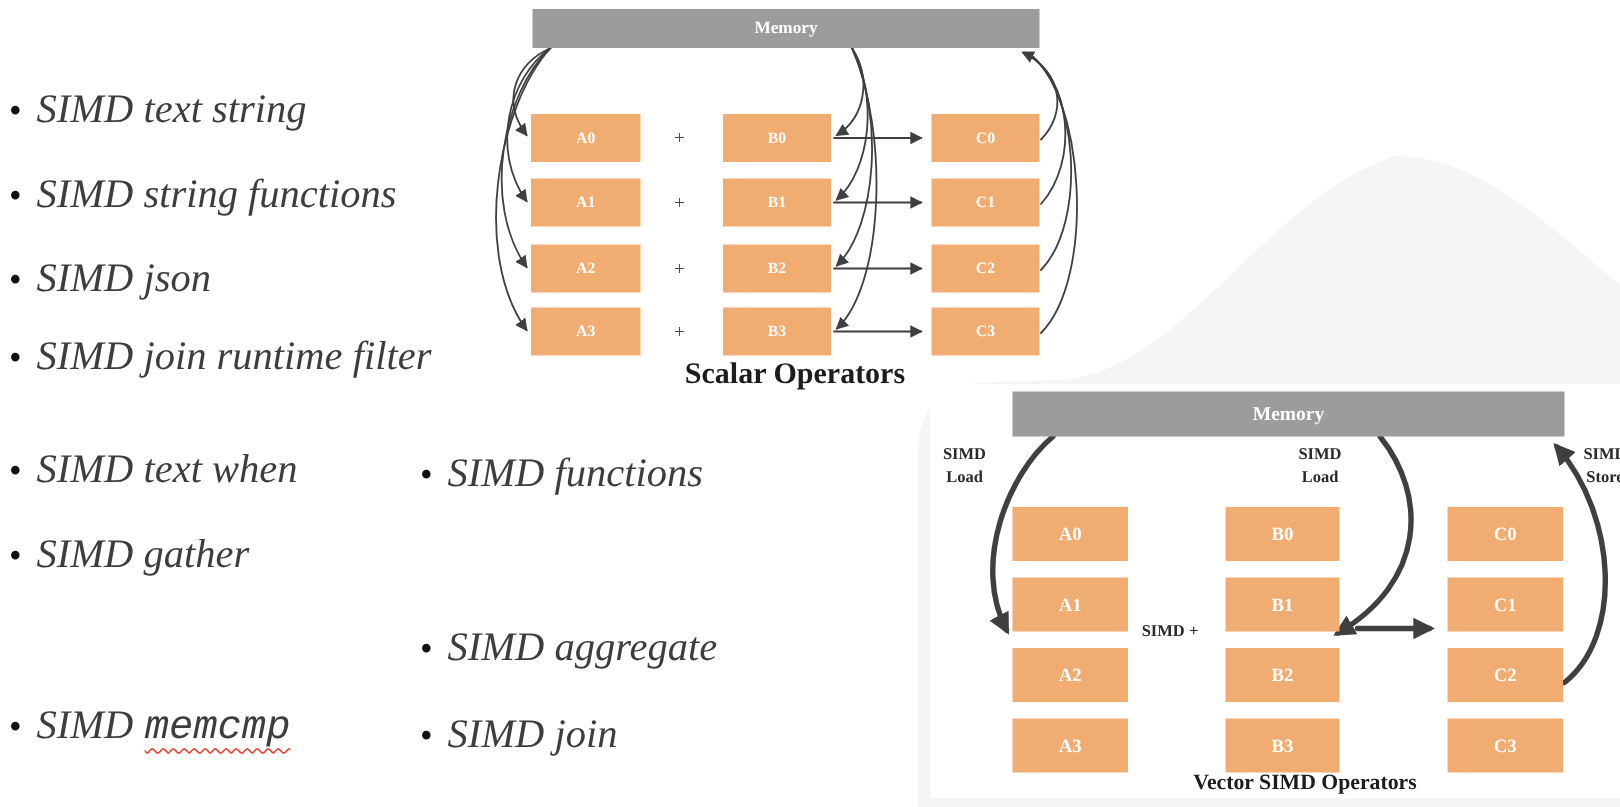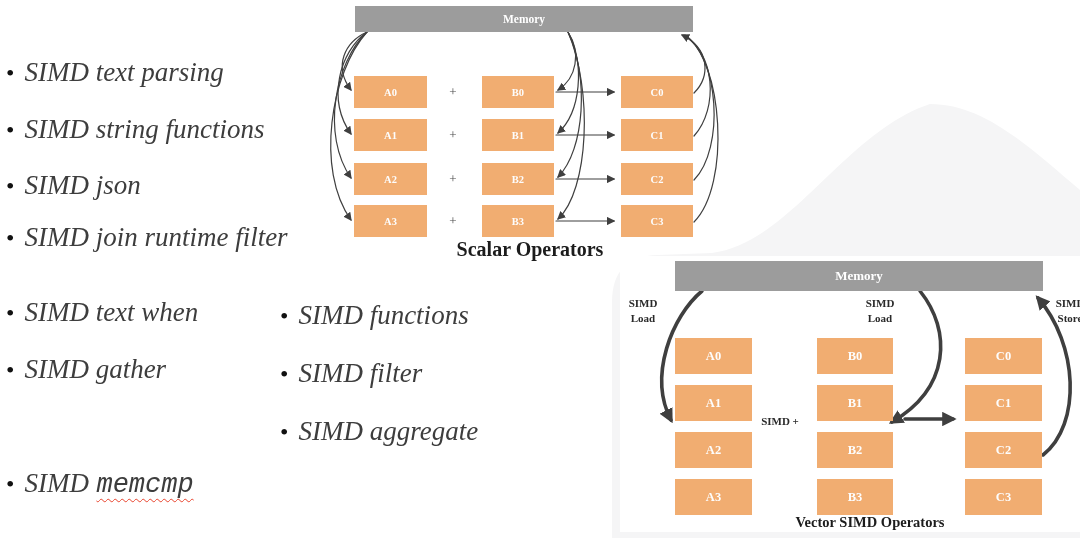--- a/index.html
+++ b/index.html
@@ -81,31 +81,31 @@
 </style>
 </head>
 <body>
 
 <div id="canvas">
 
   <svg id="bg-shape" width="1080" height="538" viewBox="0 0 1080 538">
     <path d="M 612 538 L 612 302 Q 612 256 658 255 L 712 253 C 790 243, 845 132, 930 104 C 985 104, 1030 148, 1080 190 L 1080 538 Z" style="fill:var(--hill)"></path>
   </svg>
 
-  <div class="bullet-item" style="left:6px;top:55px"><span>SIMD text parsing</span></div>
+  <div class="bullet-item" style="left:6px;top:55px"><span>SIMD text string</span></div>
   <div class="bullet-item" style="left:6px;top:112px"><span>SIMD string functions</span></div>
   <div class="bullet-item" style="left:6px;top:168px"><span>SIMD json</span></div>
   <div class="bullet-item" style="left:6px;top:220px"><span>SIMD join runtime filter</span></div>
   <div class="bullet-item" style="left:6px;top:295px"><span>SIMD text when</span></div>
   <div class="bullet-item" style="left:6px;top:352px"><span>SIMD gather</span></div>
   <div class="bullet-item" style="left:6px;top:466px"><span>SIMD</span><span class="misspelled">memcmp</span></div>
 
   <div class="bullet-item" style="left:280px;top:298px"><span>SIMD functions</span></div>
-  <div class="bullet-item" style="left:280px;top:356px"><span>SIMD filter</span></div>
   <div class="bullet-item" style="left:280px;top:414px"><span>SIMD aggregate</span></div>
+  <div class="bullet-item" style="left:280px;top:472px"><span>SIMD join</span></div>
 
   <div id="scalar-diagram" class="diagram">
     <svg class="arrows" width="400" height="256" viewBox="0 0 400 256">
       <defs>
         <marker id="ah-thin" viewBox="0 0 10 10" refX="8.5" refY="5" markerWidth="7" markerHeight="7" orient="auto-start-reverse">
           <path d="M0 0 L10 5 L0 10 z" style="fill:var(--arrow)"></path>
         </marker>
       </defs>
       <g>
         <path class="thin" d="M 42 32 C 20 42, 8 66, 26 90" marker-end="url(#ah-thin)"></path>

